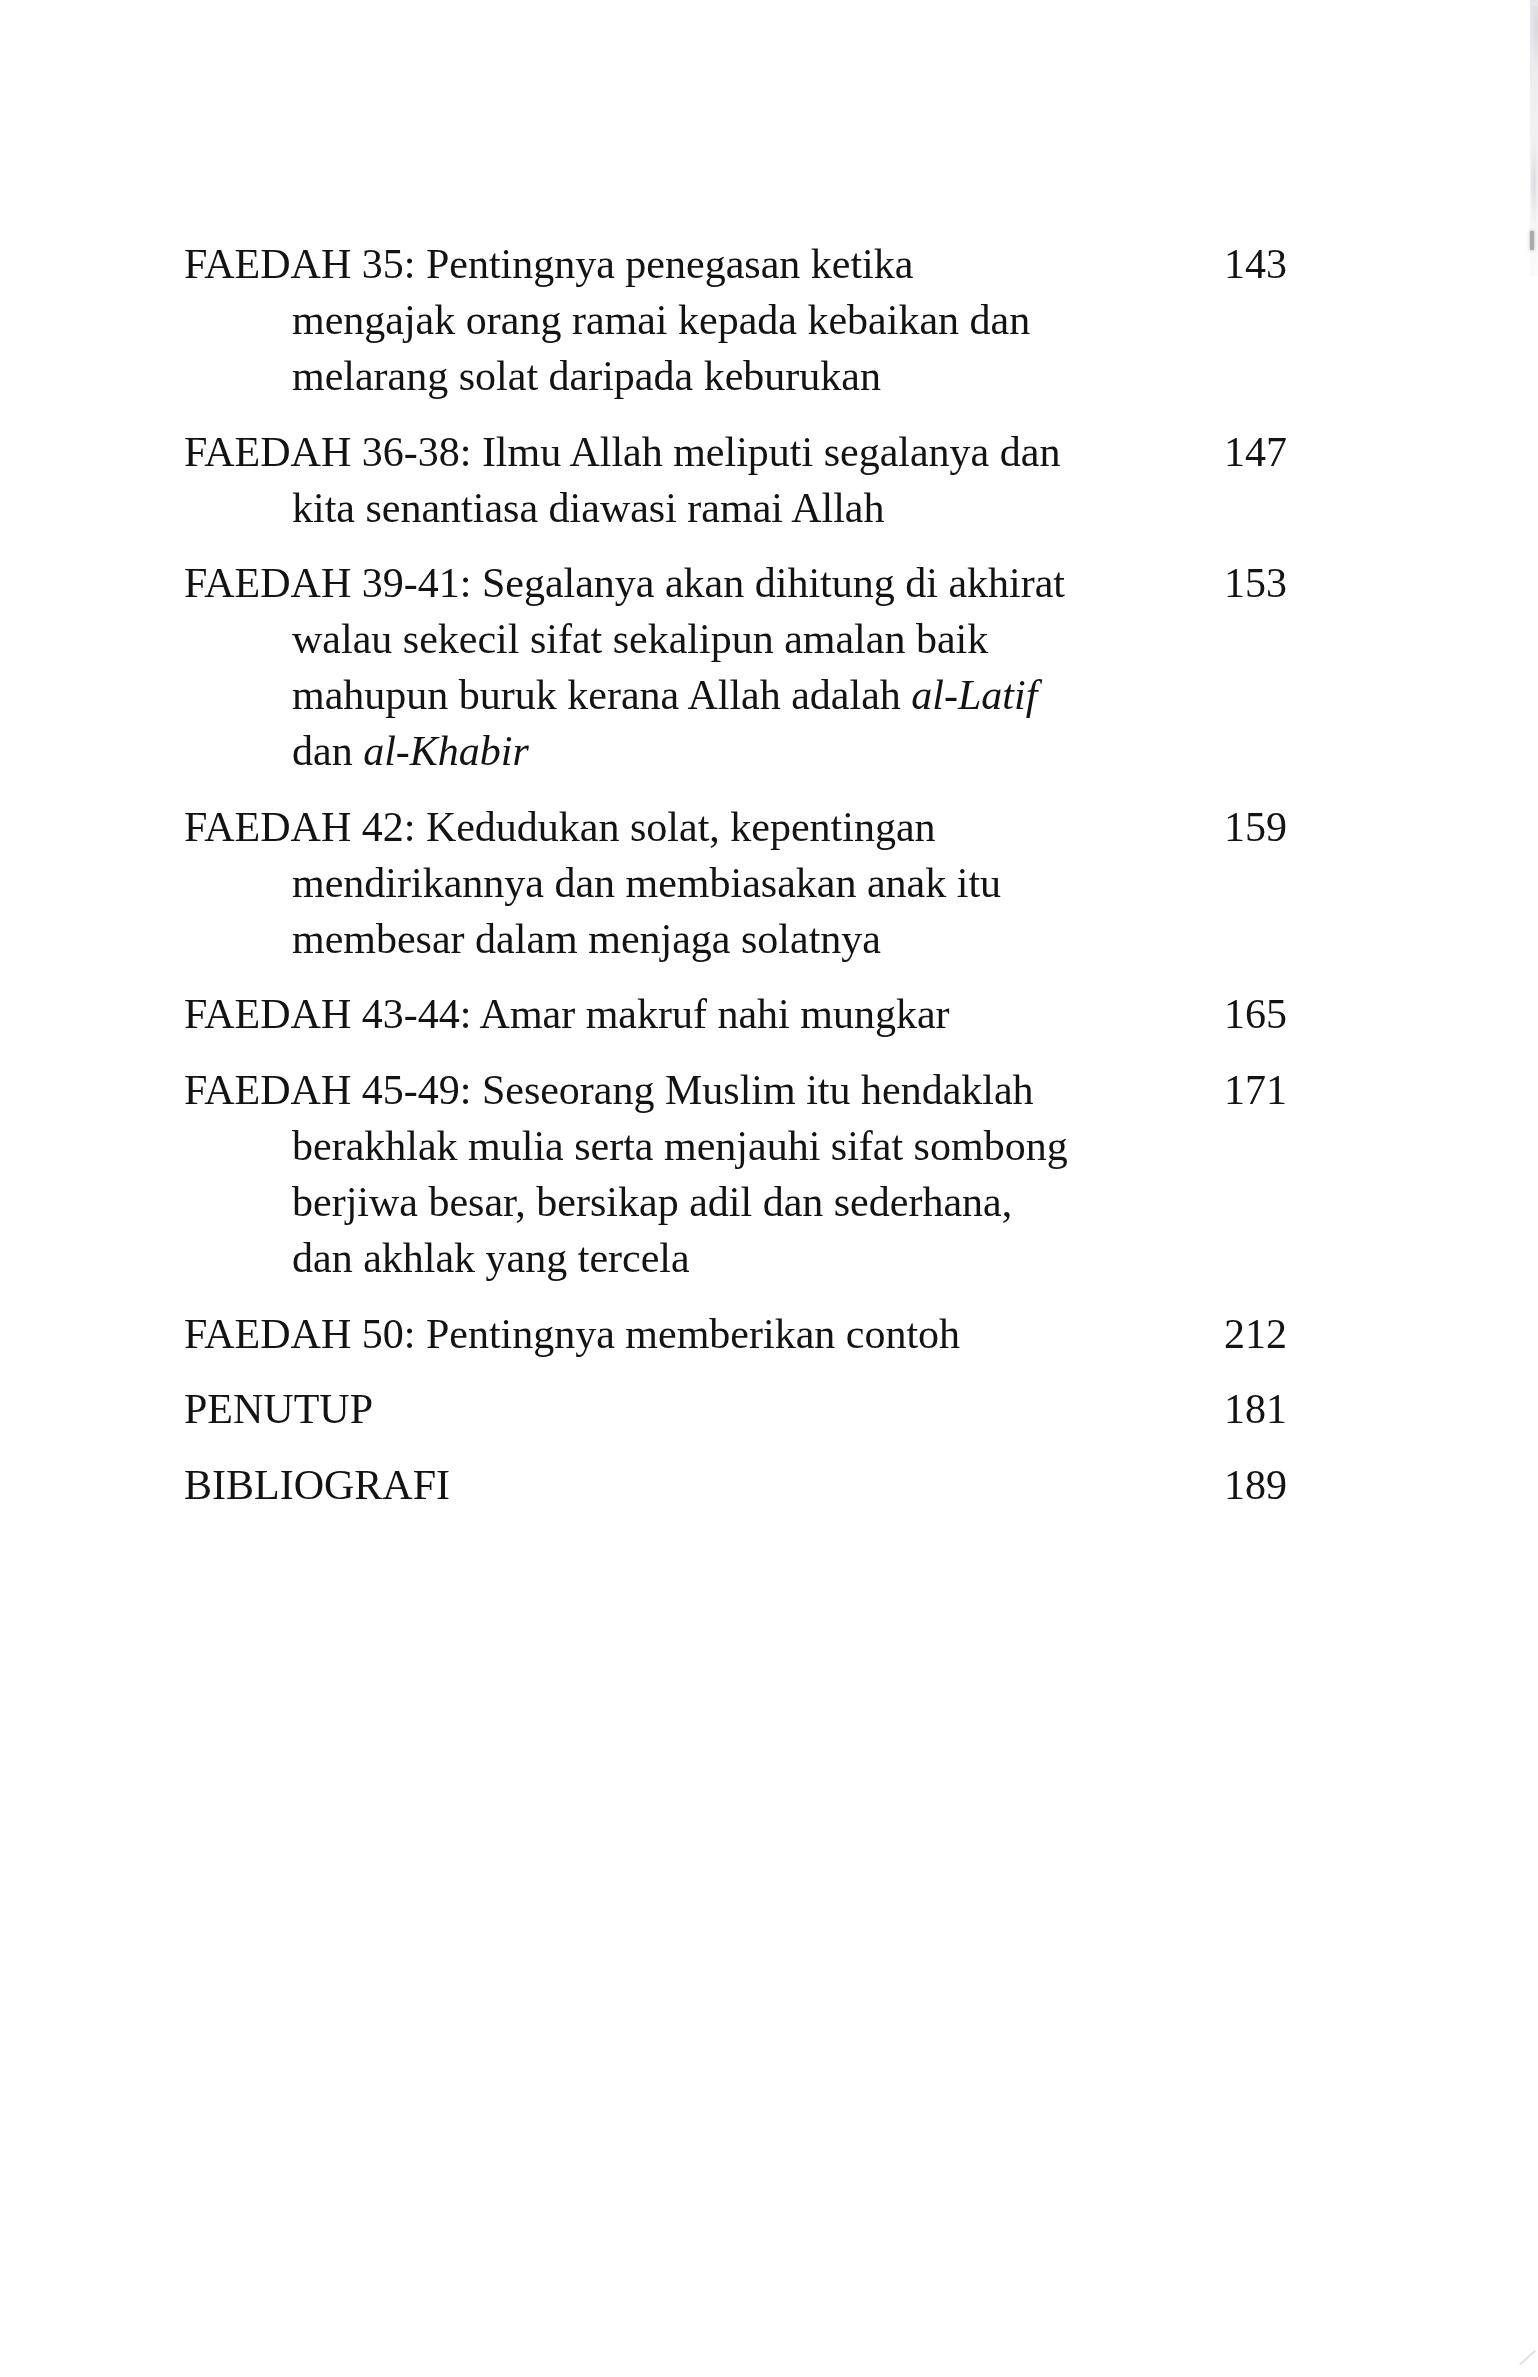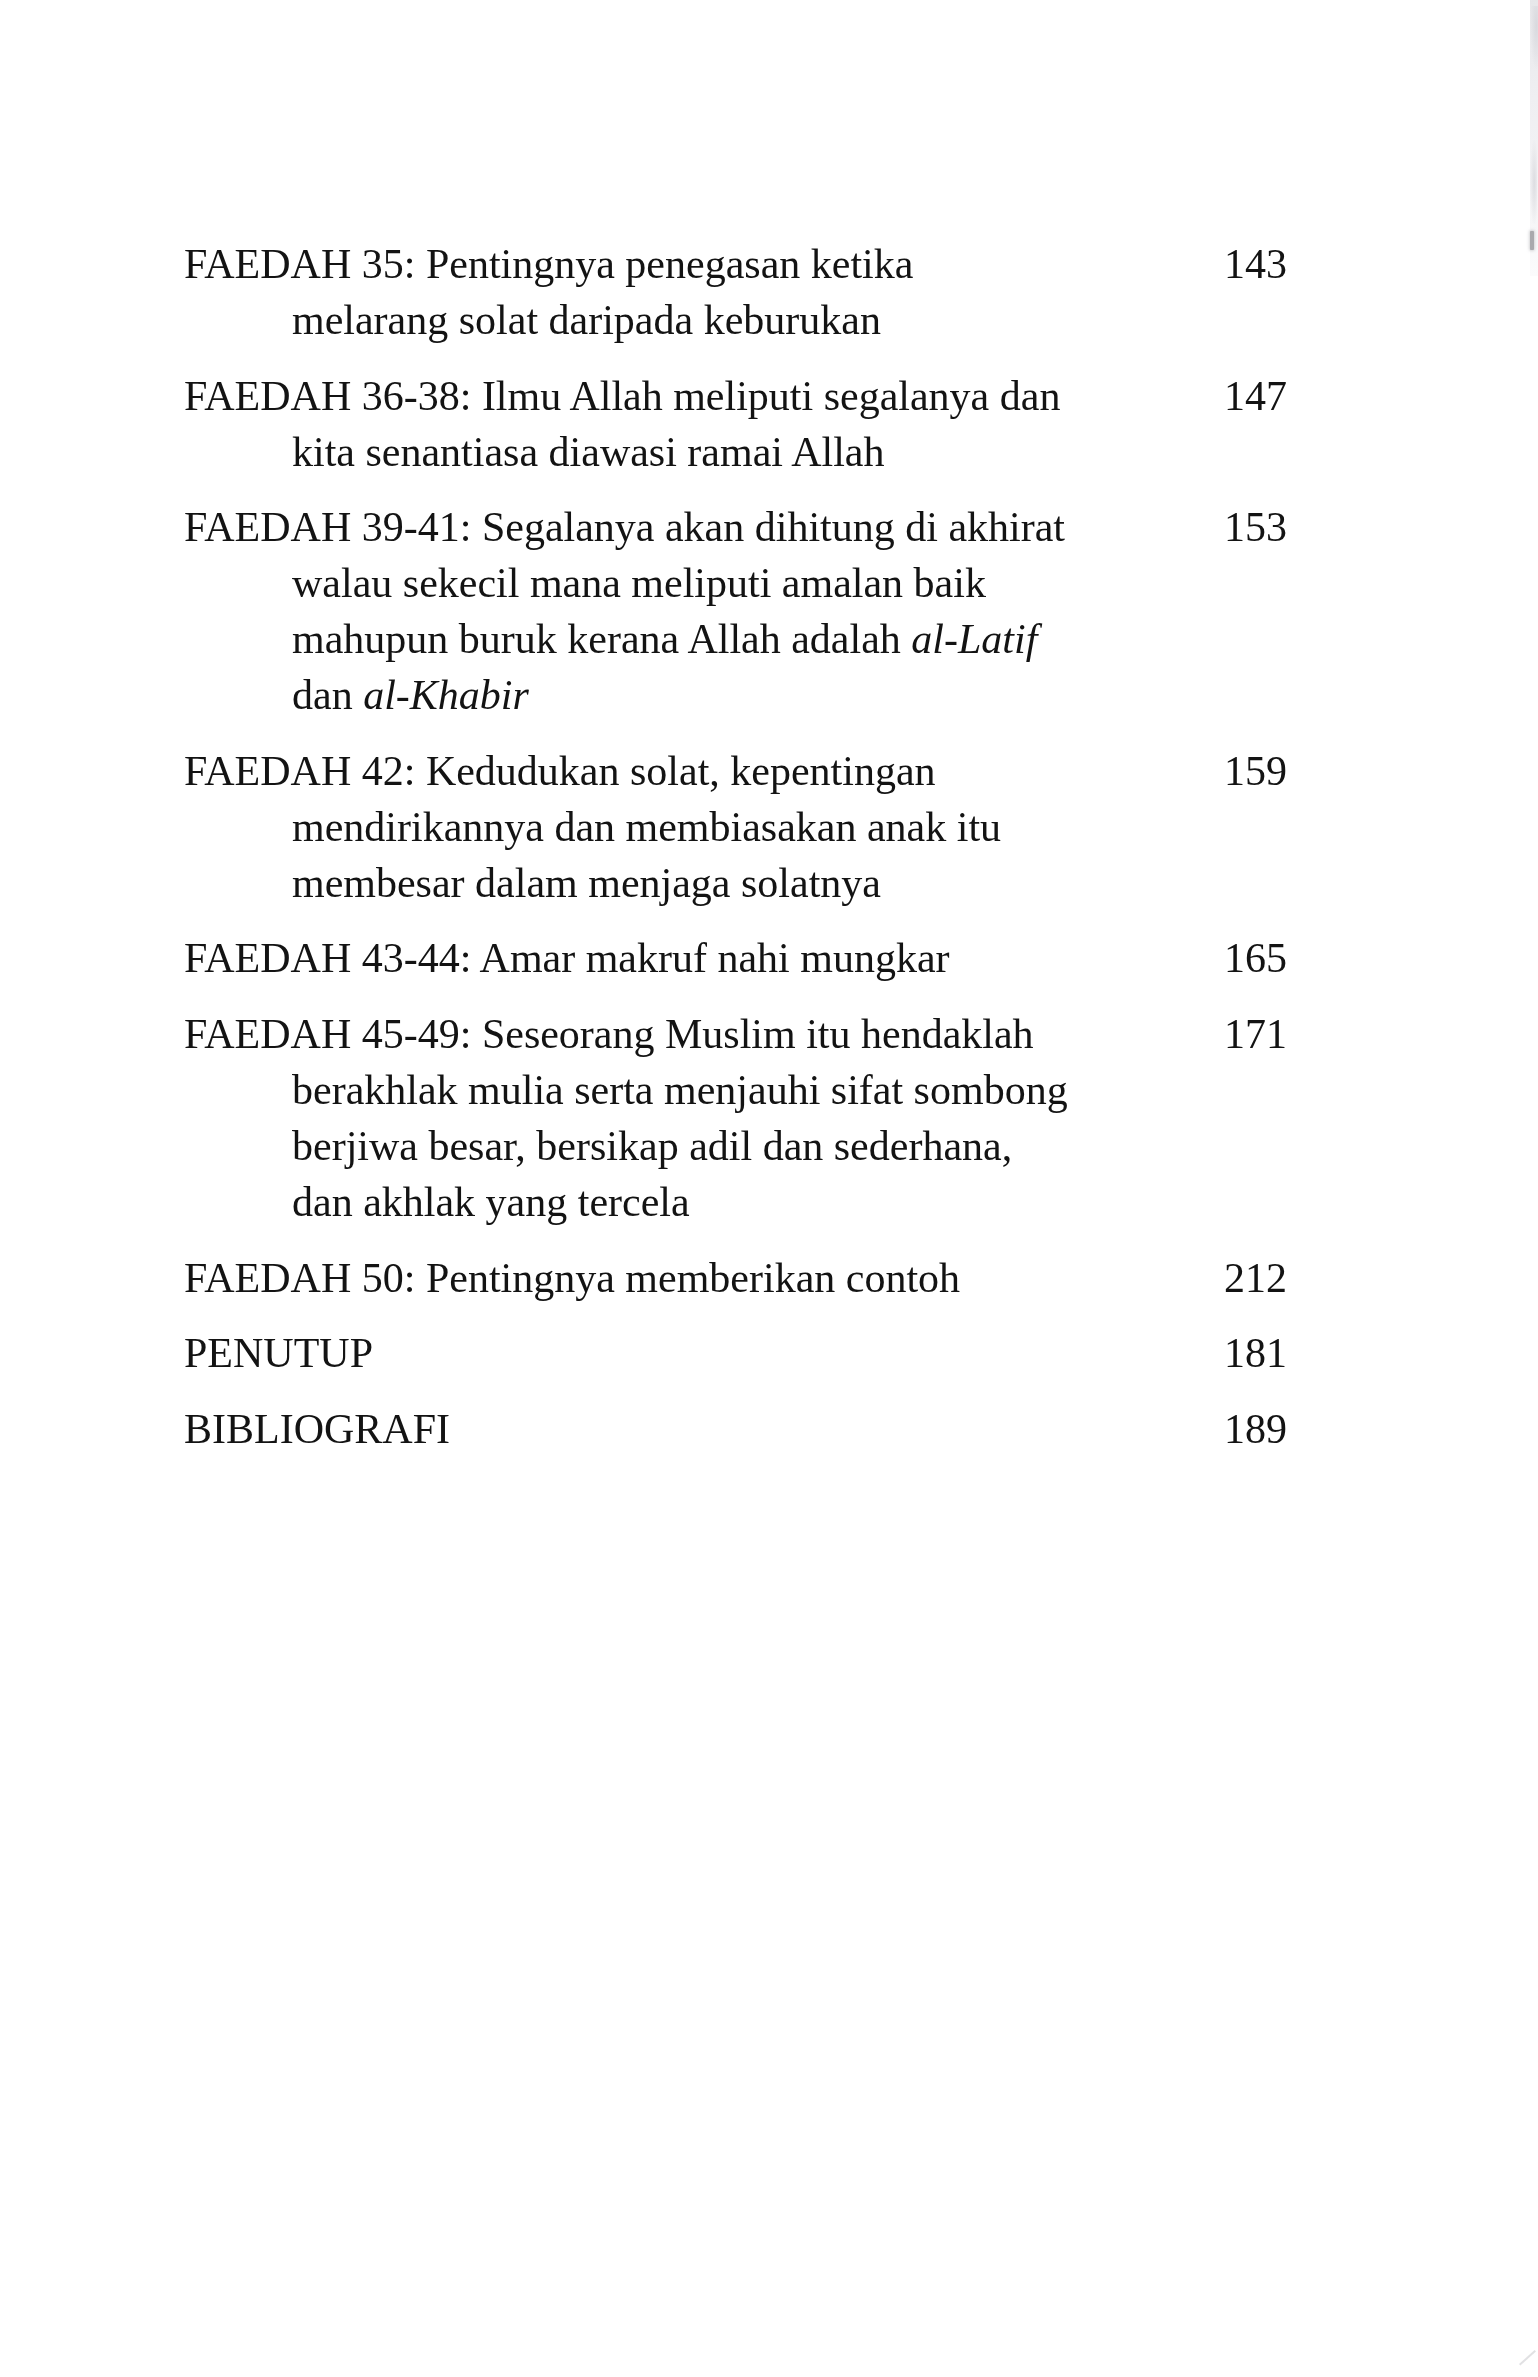--- a/index.html
+++ b/index.html
@@ -92,35 +92,36 @@
   <div class="edge-strip">
     <div class="blob-a"></div>
     <div class="blob-b"></div>
     <div class="dark-mark"></div>
   </div>
   <div class="corner-scratch"></div>
   <main class="toc">
       <div class="entry">
         <div class="entry-text">
           <div class="line"><span>FAEDAH 35: Pentingnya penegasan ketika</span></div>
+          <div class="line cont"><span>mengajak orang ramai kepada kebaikan dan</span></div>
           <div class="line cont"><span>melarang solat daripada keburukan</span></div>
         </div>
         <div class="entry-page">143</div>
       </div>
       <div class="entry">
         <div class="entry-text">
           <div class="line"><span>FAEDAH 36-38: Ilmu Allah meliputi segalanya dan</span></div>
           <div class="line cont"><span>kita senantiasa diawasi ramai Allah</span></div>
         </div>
         <div class="entry-page">147</div>
       </div>
       <div class="entry">
         <div class="entry-text">
           <div class="line"><span>FAEDAH 39-41: Segalanya akan dihitung di akhirat</span></div>
-          <div class="line cont"><span>walau sekecil mana meliputi amalan baik</span></div>
+          <div class="line cont"><span>walau sekecil sifat sekalipun amalan baik</span></div>
           <div class="line cont"><span>mahupun buruk kerana Allah adalah </span><i>al-Latif</i></div>
           <div class="line cont"><span>dan </span><i>al-Khabir</i></div>
         </div>
         <div class="entry-page">153</div>
       </div>
       <div class="entry">
         <div class="entry-text">
           <div class="line"><span>FAEDAH 42: Kedudukan solat, kepentingan</span></div>
           <div class="line cont"><span>mendirikannya dan membiasakan anak itu</span></div>
           <div class="line cont"><span>membesar dalam menjaga solatnya</span></div>

